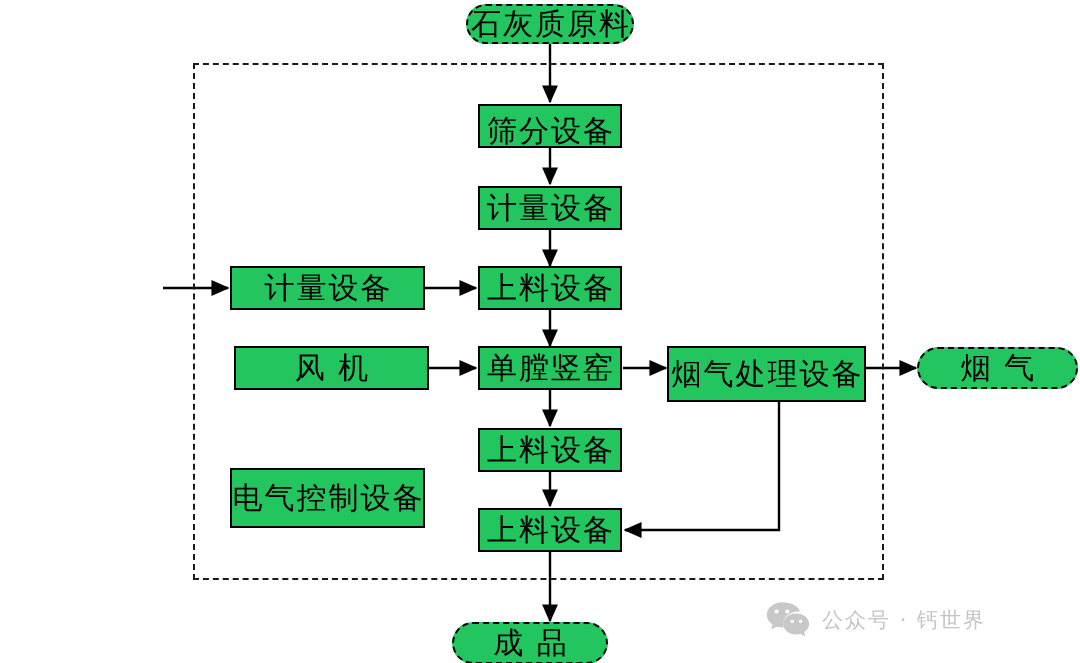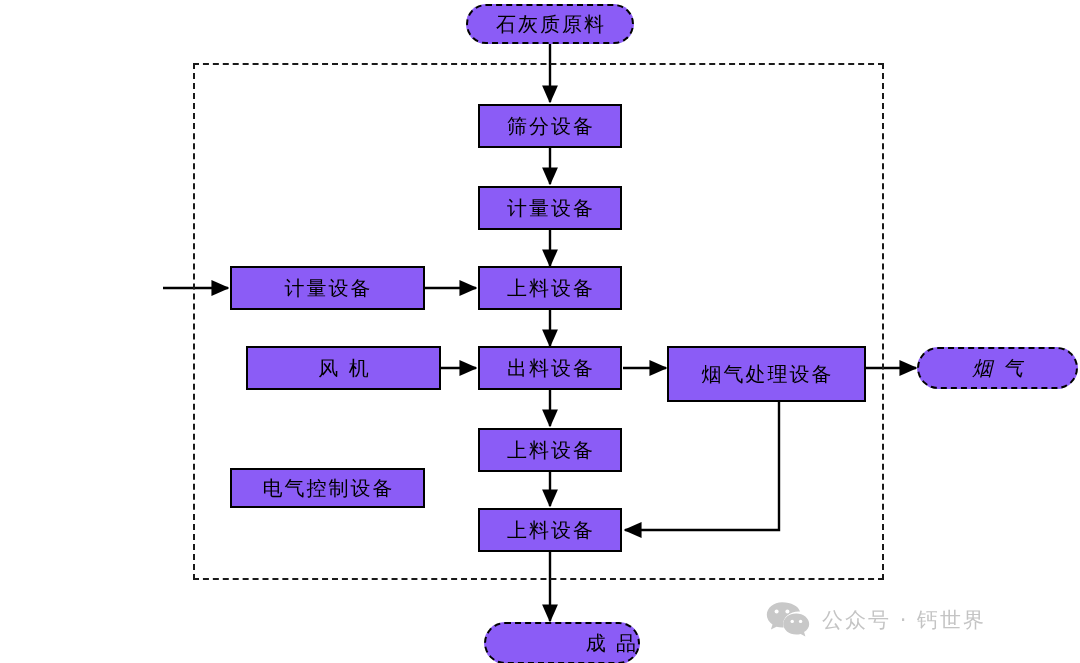--- a/index.html
+++ b/index.html
@@ -21,23 +21,23 @@
     left: 0; top: 0;
     width: 1080px;
     height: 663px;
   }
   
   .node {
     position: absolute;
     display: flex;
     align-items: center;
     justify-content: center;
-    background: #8b5cf6;
+    background: #22c55e;
     color: #000000;
-    font-size: 20px;
+    font-size: 30px;
     line-height: 1;
     white-space: nowrap;
     z-index: 3;
   }
   .node.process {
     border: 2px solid #000000;
     letter-spacing: 2px;
     text-indent: 2px;
   }
   .node.terminal {
@@ -116,66 +116,66 @@
       <path d="M 779 391 L 779 530 L 625 530"></path>
 
       <path d="M 550 552 L 550 621"></path>
     </g>
   </svg>
 
   <div class="node terminal" style="left:466px; top:4px; width:168px; height:40px;">
     <span class="lbl">石灰质原料</span>
   </div>
 
-  <div class="node process" style="left:478px; top:104px; width:144px; height:44px;">
+  <div class="node process" style="left:478px; top:104px; width:144px; height:44px;align-items:flex-end;">
     <span class="lbl">筛分设备</span>
   </div>
 
   <div class="node process" style="left:478px; top:186px; width:144px; height:44px;">
     <span class="lbl">计量设备</span>
   </div>
 
   <div class="node process" style="left:478px; top:266px; width:144px; height:44px;text-align:center;">
     <span class="lbl">上料设备</span>
   </div>
 
 
   <div class="node process" style="left:230px; top:266px; width:195px; height:44px;">
     <span class="lbl">计量设备</span>
   </div>
 
-  <div class="node process spaced2" style="left:246px; top:346px; width:195px; height:44px;">
+  <div class="node process spaced2" style="left:234px; top:346px; width:195px; height:44px;">
     <span class="lbl">风  机</span>
   </div>
 
   <div class="node process" style="left:478px; top:346px; width:144px; height:44px;">
-    <span class="lbl">出料设备</span>
+    <span class="lbl">单膛竖窑</span>
   </div>
 
   <div class="node process" style="left:667px; top:346px; width:199px; height:56px;">
     <span class="lbl">烟气处理设备</span>
   </div>
 
-  <div class="node terminal spaced2" style="left:917px; top:347px; width:161px; height:42px;font-style:italic;">
+  <div class="node terminal spaced2" style="left:917px; top:347px; width:161px; height:42px;">
     <span class="lbl">烟  气</span>
   </div>
 
   <div class="node process" style="left:478px; top:428px; width:144px; height:44px;">
     <span class="lbl">上料设备</span>
   </div>
 
-  <div class="node process" style="left:230px; top:468px; width:195px; height:40px;">
+  <div class="node process" style="left:230px; top:468px; width:195px; height:60px;">
     <span class="lbl">电气控制设备</span>
   </div>
 
   <div class="node process" style="left:478px; top:508px; width:144px; height:44px;">
     <span class="lbl">上料设备</span>
   </div>
 
-  <div class="node terminal spaced2" style="left:484px; top:622px; width:156px; height:42px;justify-content:flex-end;">
+  <div class="node terminal spaced2" style="left:452px; top:622px; width:156px; height:42px;">
     <span class="lbl">成  品</span>
   </div>
 
   <div id="watermark">
     <svg class="wm-icon" width="44" height="38" viewBox="0 0 44 38" xmlns="http://www.w3.org/2000/svg">
       <g fill="#c8c8c8">
         <path d="M16.2 1.2C7.6 1.2 0.8 6.9 0.8 13.8c0 3.9 2.2 7.4 5.7 9.7L4.9 28.6l5.6-2.9c1.8 0.5 3.7 0.8 5.7 0.8 0.5 0 1 0 1.5-0.1-0.4-1.1-0.6-2.3-0.6-3.5 0-6.9 6.9-12.5 15.4-12.5 0.5 0 1 0 1.5 0.1C32.6 5.2 25.2 1.2 16.2 1.2z"></path>
         <circle cx="10.6" cy="10.4" r="2.0" fill="#ffffff"></circle>
         <circle cx="21.4" cy="10.4" r="2.0" fill="#ffffff"></circle>
         <path d="M43.2 23.0c0-5.8-5.8-10.5-13-10.5s-13 4.7-13 10.5c0 5.8 5.8 10.5 13 10.5 1.6 0 3.1-0.2 4.5-0.6l4.7 2.5-1.3-4.3C41.3 29.2 43.2 26.3 43.2 23.0z"></path>

